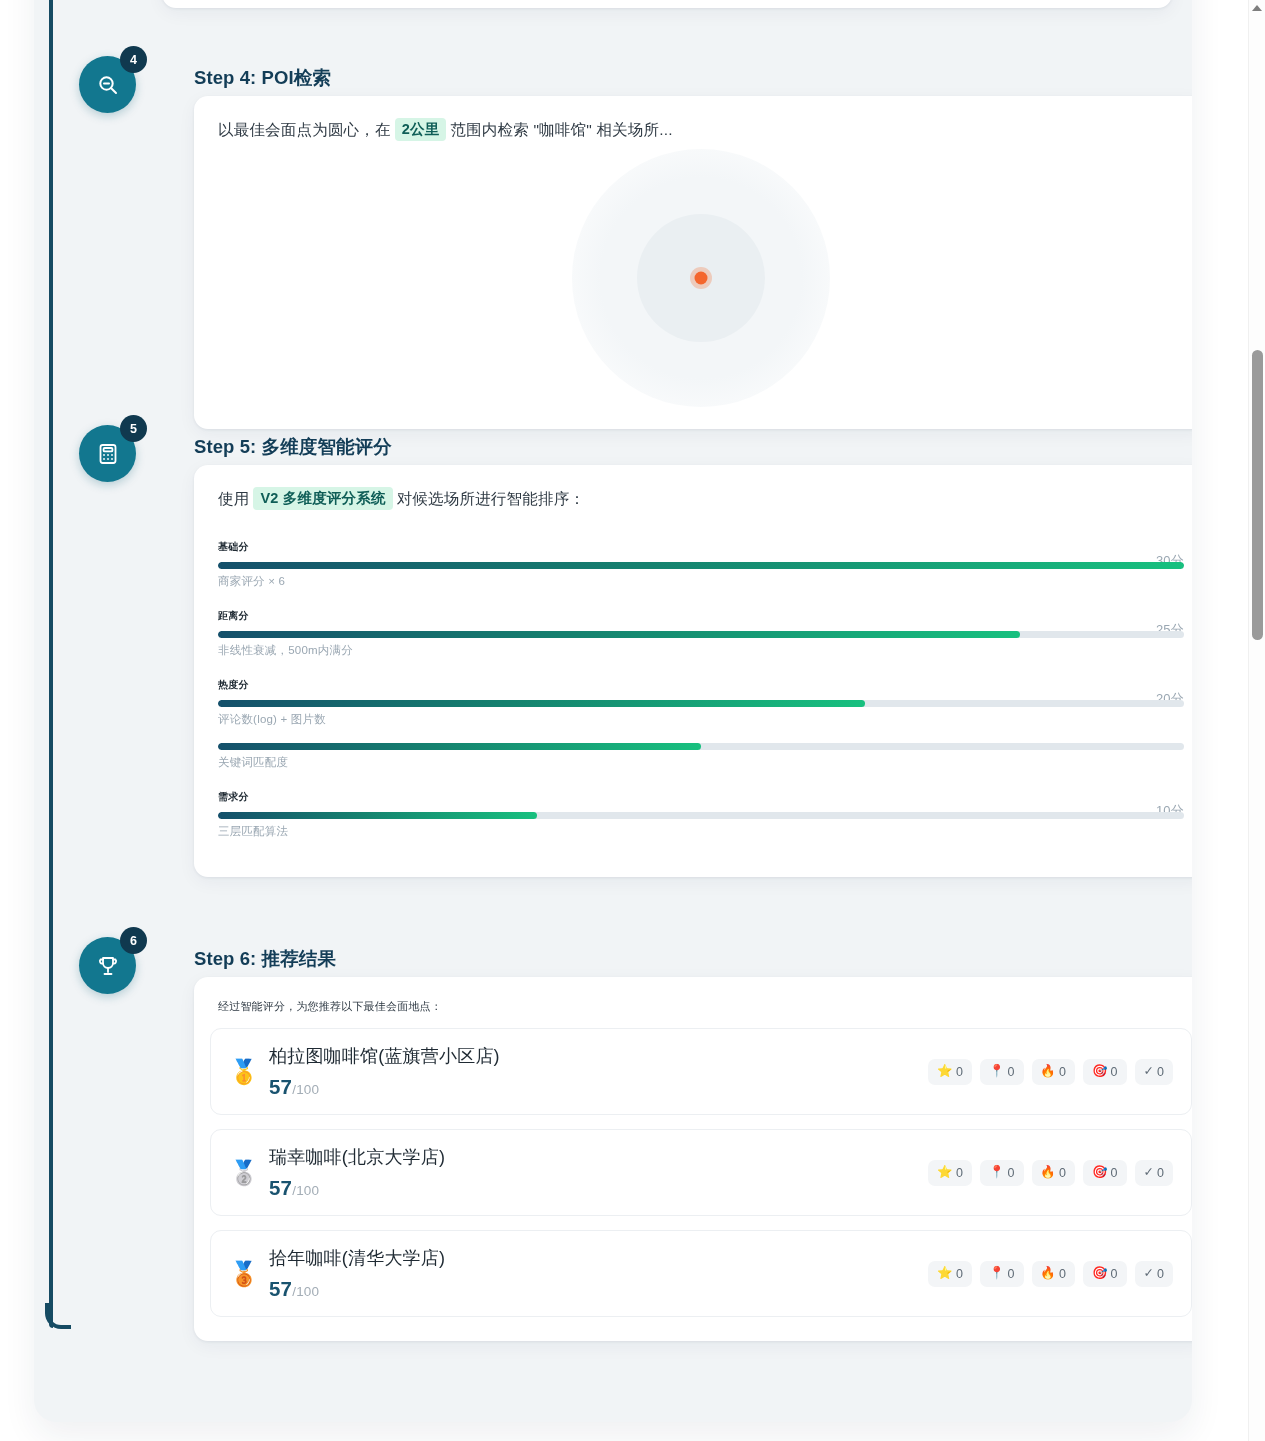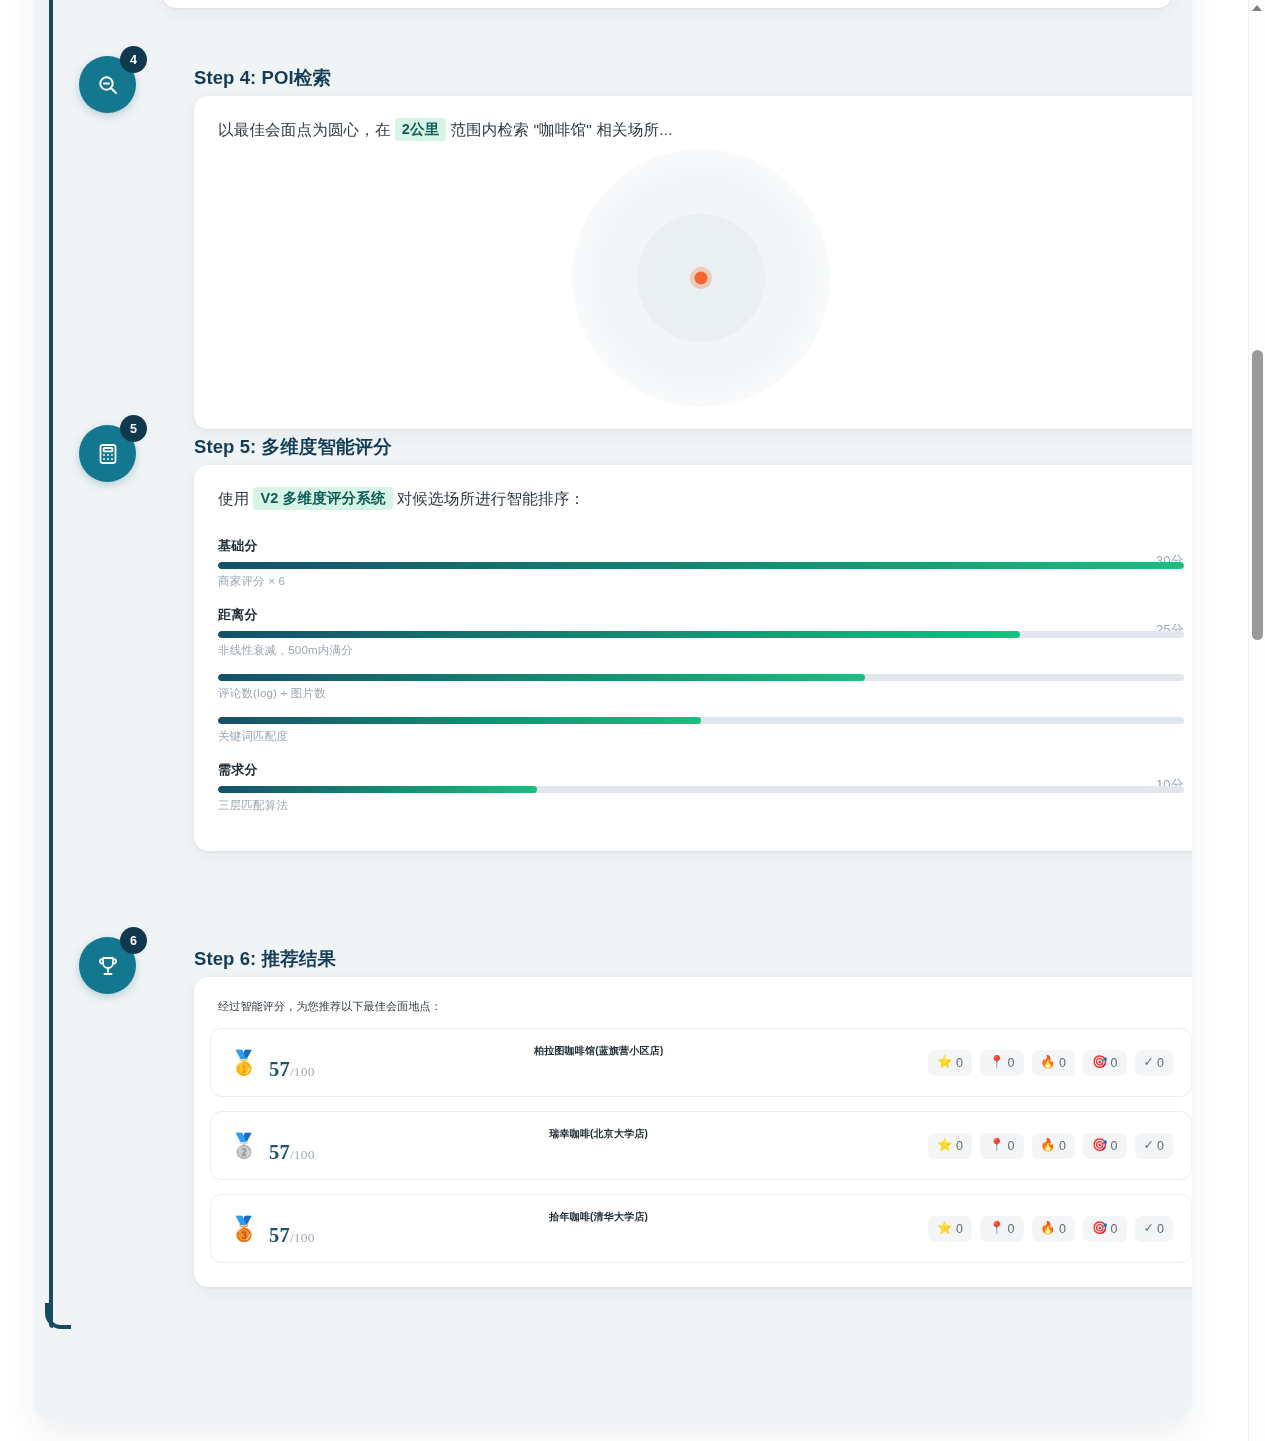--- a/index.html
+++ b/index.html
@@ -168,21 +168,21 @@
 
   
   .score-list { margin-top: 26px; }
   .score-item { margin-bottom: 16px; }
   .score-head {
     position: relative;
     height: 20px;
     margin-bottom: 6px;
   }
   .score-label {
-    font-size: 13px;
+    font-size: 10px;
     font-weight: 700;
     color: #1f2a33;
     letter-spacing: .2px;
   }
   .score-value {
     position: absolute;
     right: 0; top: 16px;
     font-size: 13px;
     color: #9aa7b2;
     letter-spacing: .2px;
@@ -225,32 +225,31 @@
   }
   .medal {
     font-size: 24px;
     width: 34px;
     text-align: center;
     flex: none;
     line-height: 1;
   }
   .result-main { flex: 1 1 auto; margin-left: 8px; }
   .result-name {
-    font-size: 10px;
-    font-weight: 700;
+    font-size: 18px;
+    font-weight: 400;
     color: #1f2a33;
     letter-spacing: .2px;
-    text-align: center;
   }
   .result-score {
+    margin-top: 7px;
     font-size: 20.5px;
     font-weight: 700;
     color: #19536f;
     letter-spacing: .2px;
-    font-family: Liberation Serif, serif;
   }
   .result-score .of {
     font-size: 13.5px;
     font-weight: 400;
     color: #a3adb6;
   }
   .badges { display: flex; gap: 8px; flex: none; }
   .badge {
     background: #f3f5f7;
     border-radius: 7px;
@@ -360,20 +359,21 @@
                 <div class="score-desc">商家评分 × 6</div>
               </div>
               <div class="score-item">
                 <div class="score-head"><span class="score-label">距离分</span><span class="score-value">25分</span></div>
                 <div class="score-track">
                   <div class="score-fill" style="width:83%"></div>
                 </div>
                 <div class="score-desc">非线性衰减，500m内满分</div>
               </div>
               <div class="score-item">
+                <div class="score-head"><span class="score-label">热度分</span><span class="score-value">20分</span></div>
                 <div class="score-track">
                   <div class="score-fill" style="width:67%"></div>
                 </div>
                 <div class="score-desc">评论数(log) + 图片数</div>
               </div>
               <div class="score-item">
                 <div class="score-track">
                   <div class="score-fill" style="width:50%"></div>
                 </div>
                 <div class="score-desc">关键词匹配度</div>

